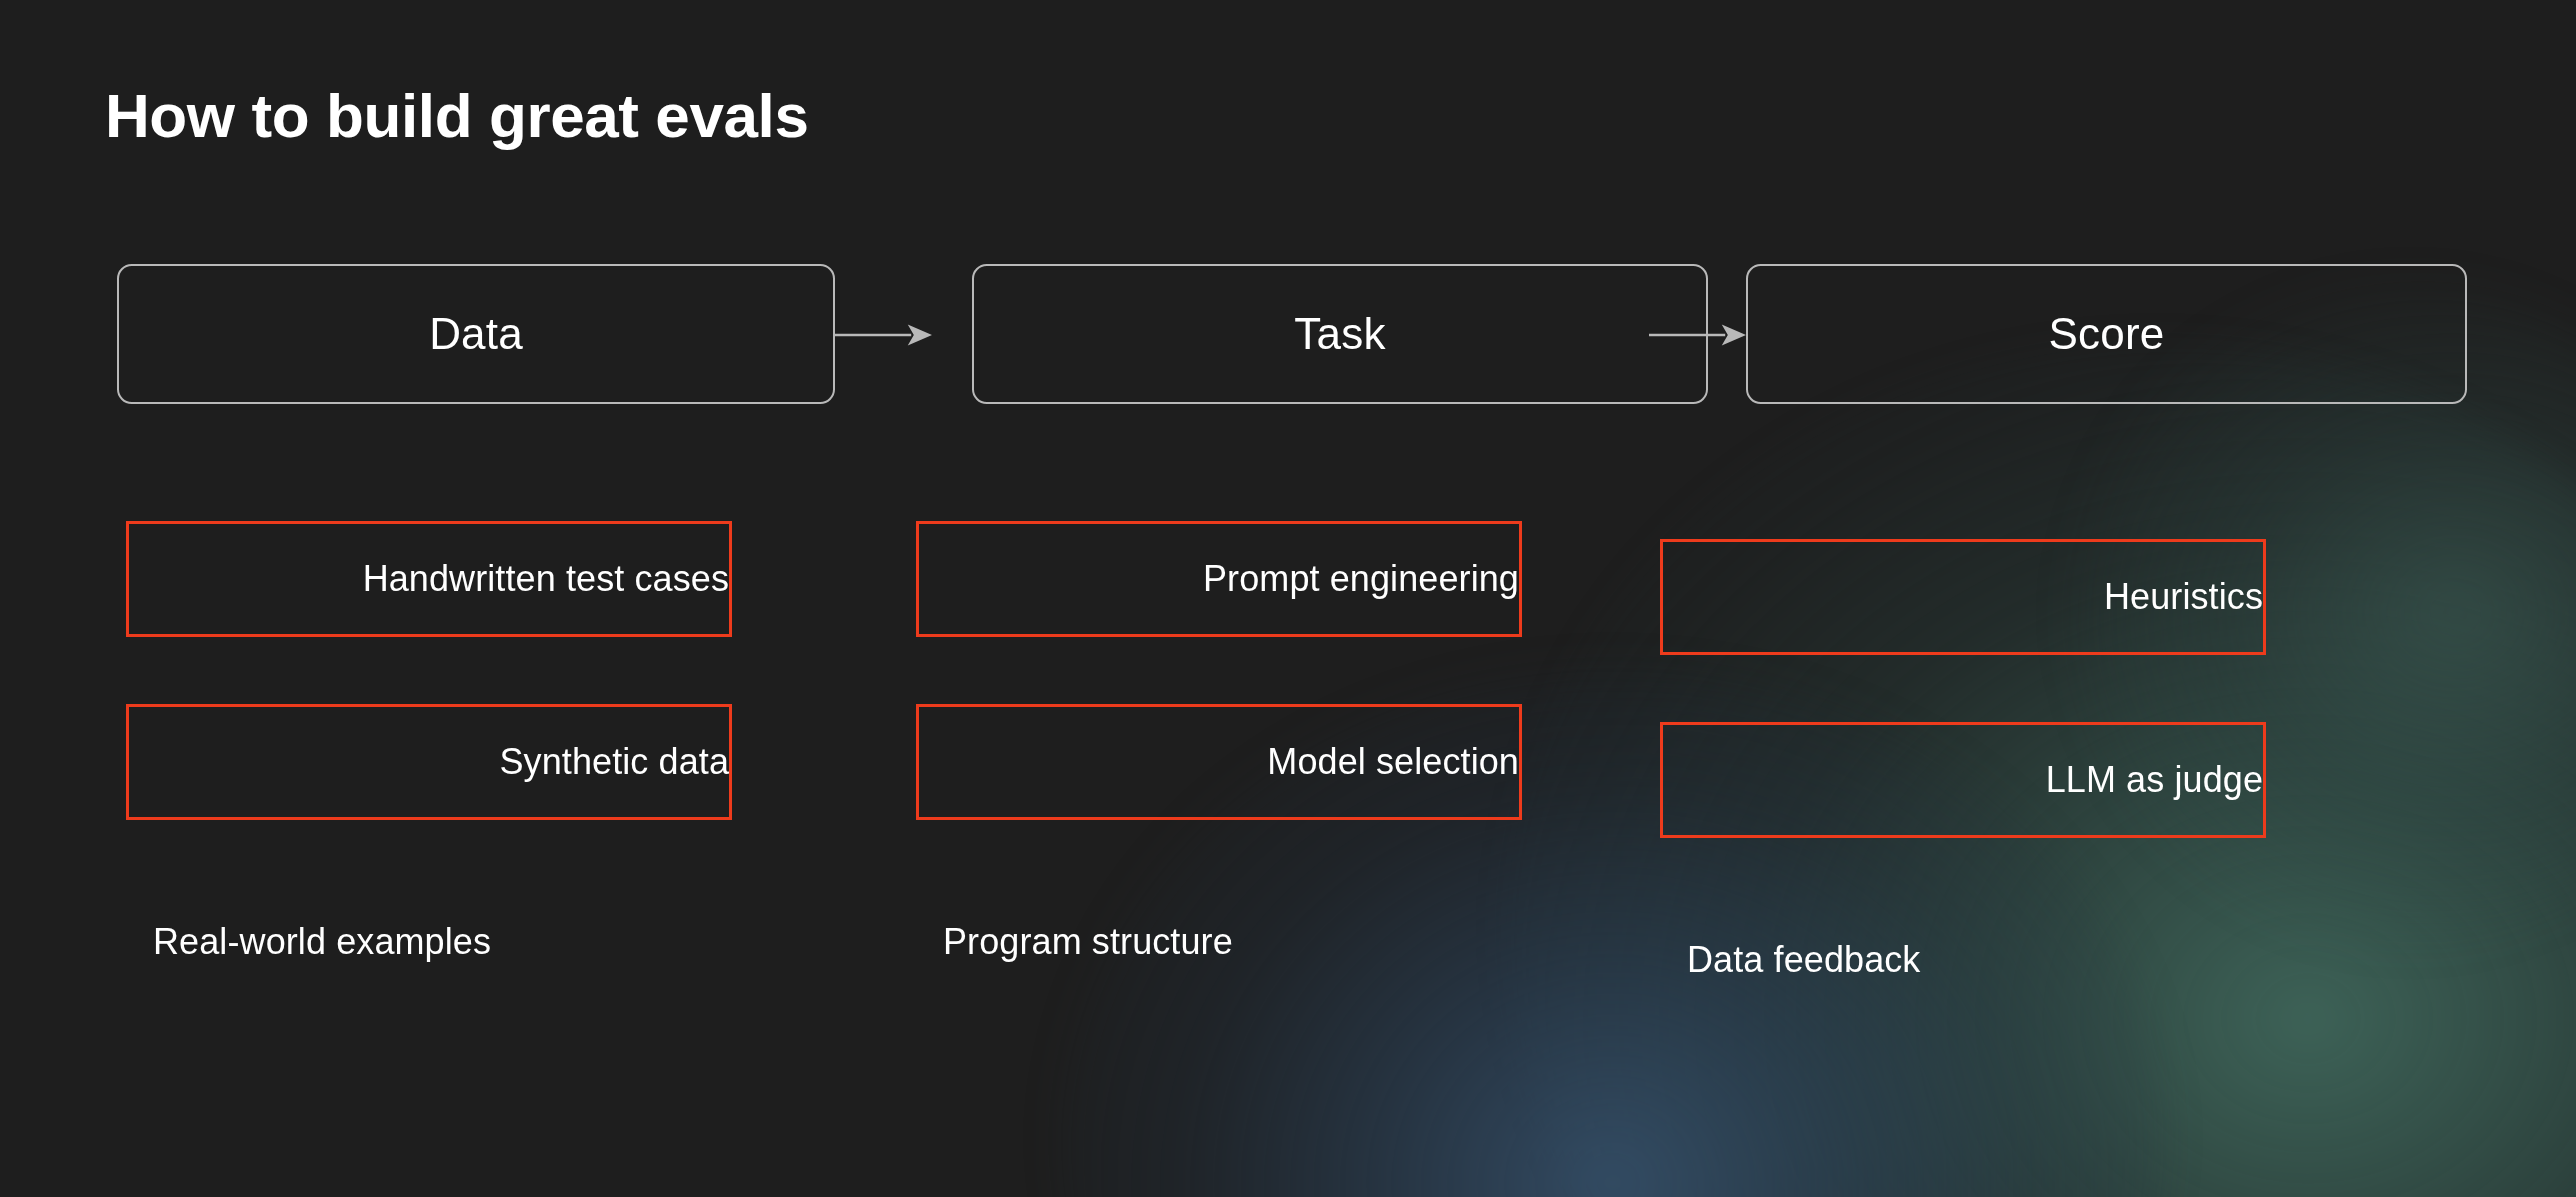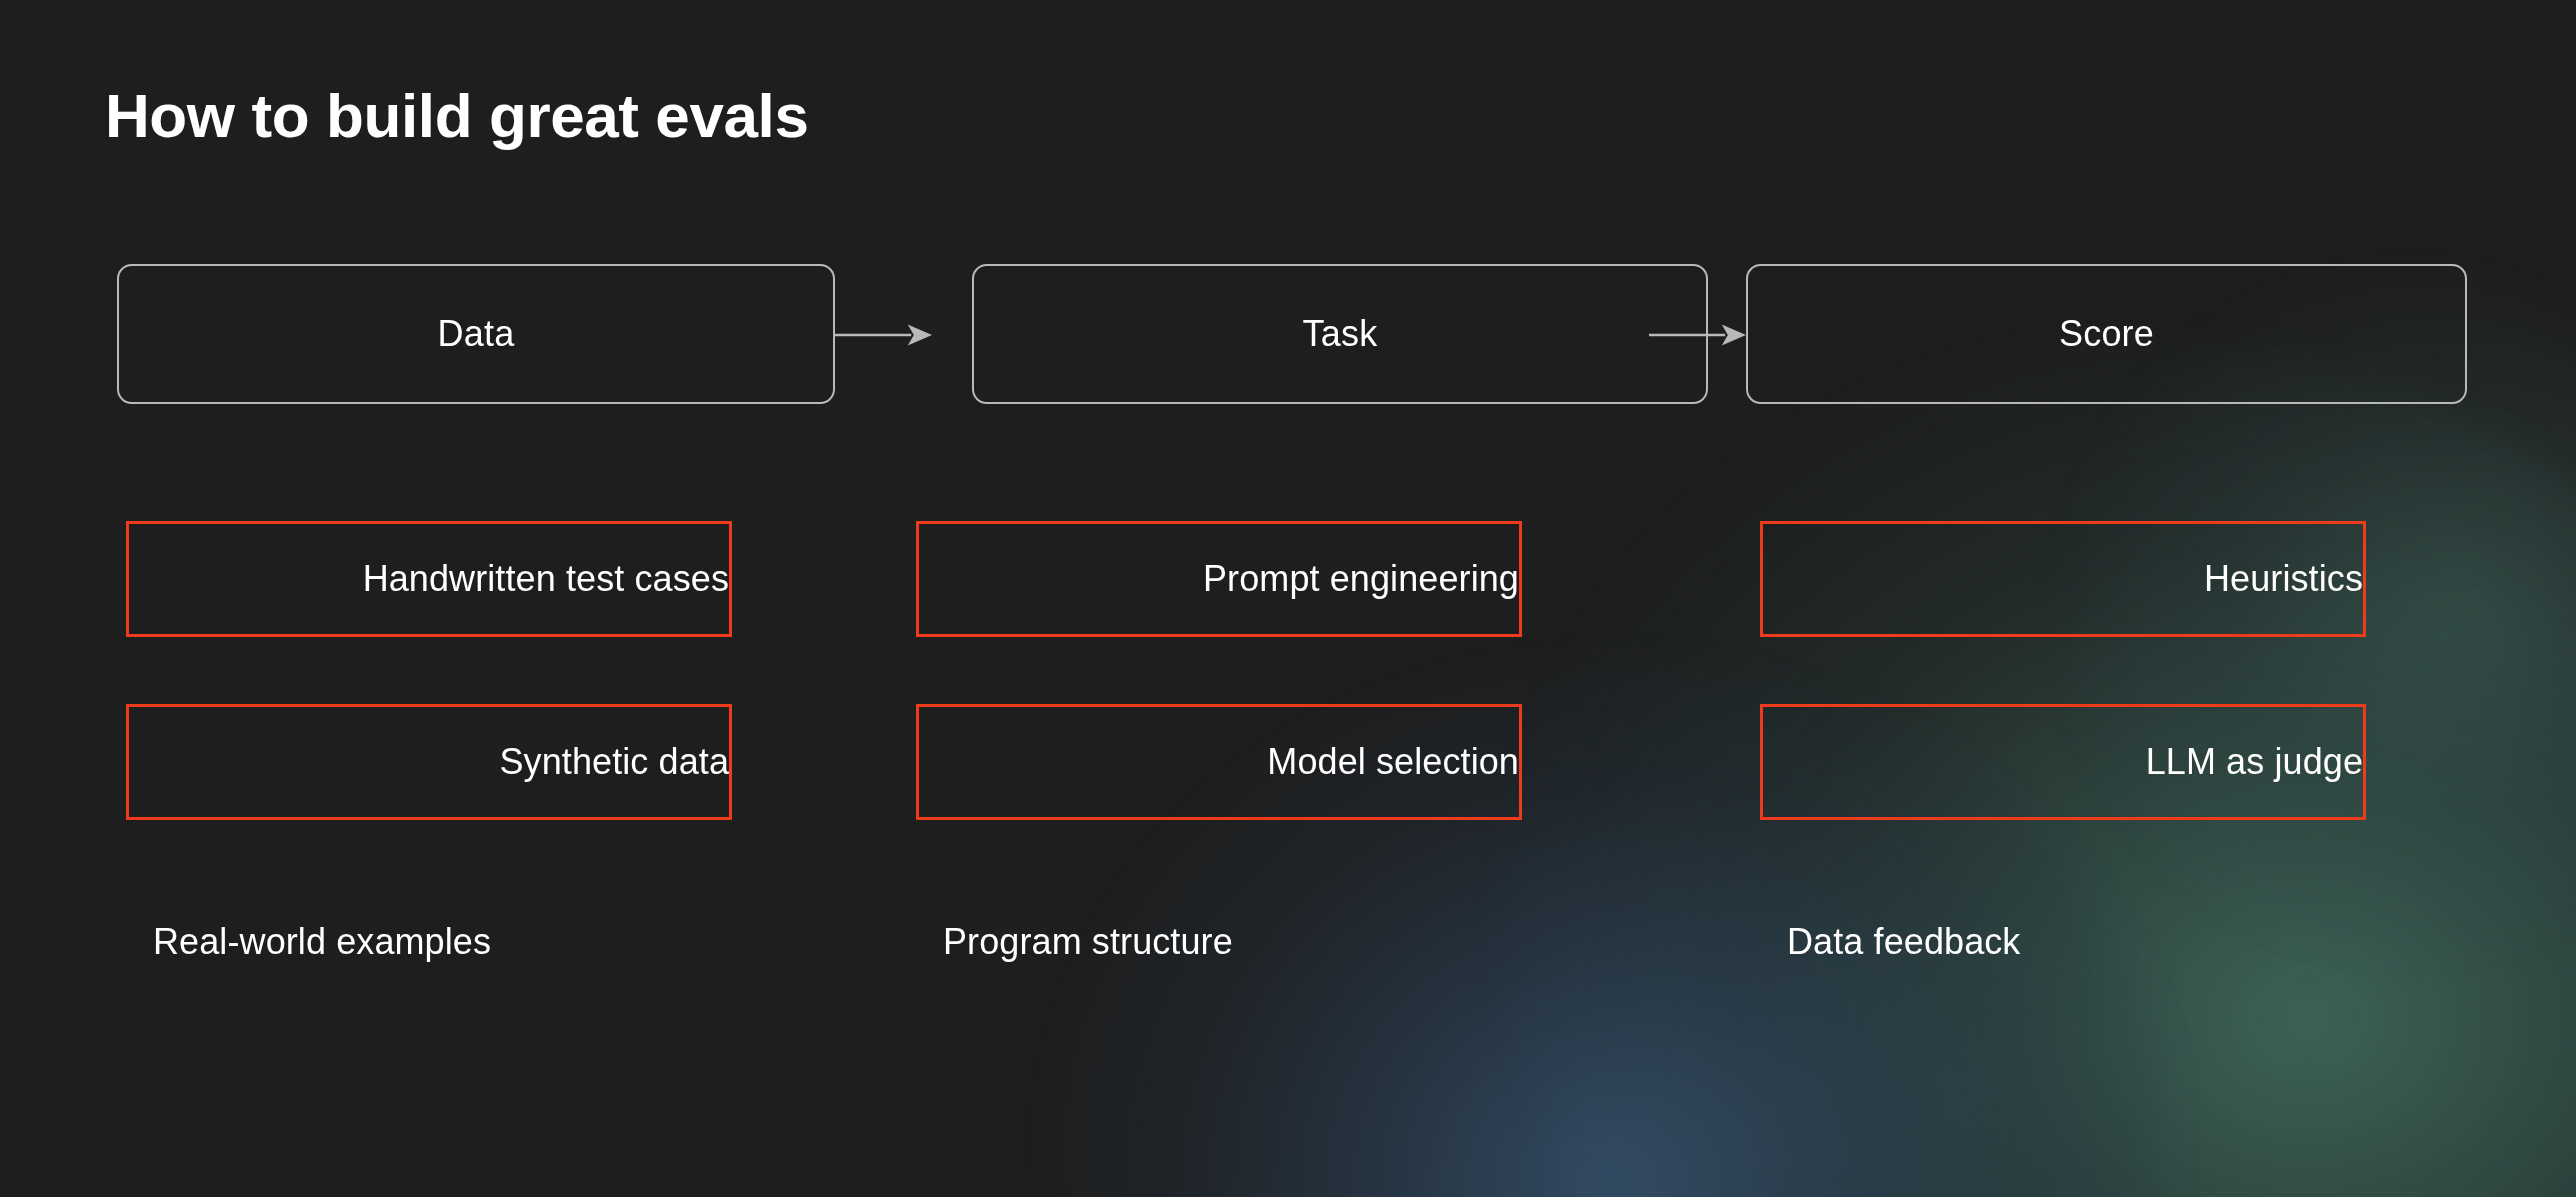--- a/index.html
+++ b/index.html
@@ -101,21 +101,21 @@
     top: 0;
     height: 140px;
     border: 2.6px solid #b9b9b9;
     border-radius: 14.7px;
     background: transparent;
     display: flex;
     align-items: center;
     justify-content: center;
   }
   .stage-box .stage-label {
-    font-size: 36px;
+    font-size: 44px;
     font-weight: 400;
     color: #ffffff;
     letter-spacing: 0.2px;
     white-space: nowrap;
   }
   .stage-box.s0 { left: 117px;  width: 718px; }
   .stage-box.s1 { left: 972px; width: 736px; }
   .stage-box.s2 { left: 1746px; width: 721px; align-items: center; }
 
   .connector {
@@ -129,21 +129,21 @@
   .connector svg { display: block; width: 97px; height: 28px; }
 
   
   .col {
     position: absolute;
     top: 521px;
     width: 606px;
   }
   .col.col0 { left: 126px; }
   .col.col1 { left: 916px; }
-  .col.col2 { left: 1760px; }
+  .col.col2 { left: 1660px; margin-top: 18px; }
 
   .opt {
     height: 116px;
     display: flex;
     align-items: center;
     padding-left: 24px;
     white-space: nowrap;
   }
   .opt.boxed {
     border: 3.5px solid #ee3b1c;

